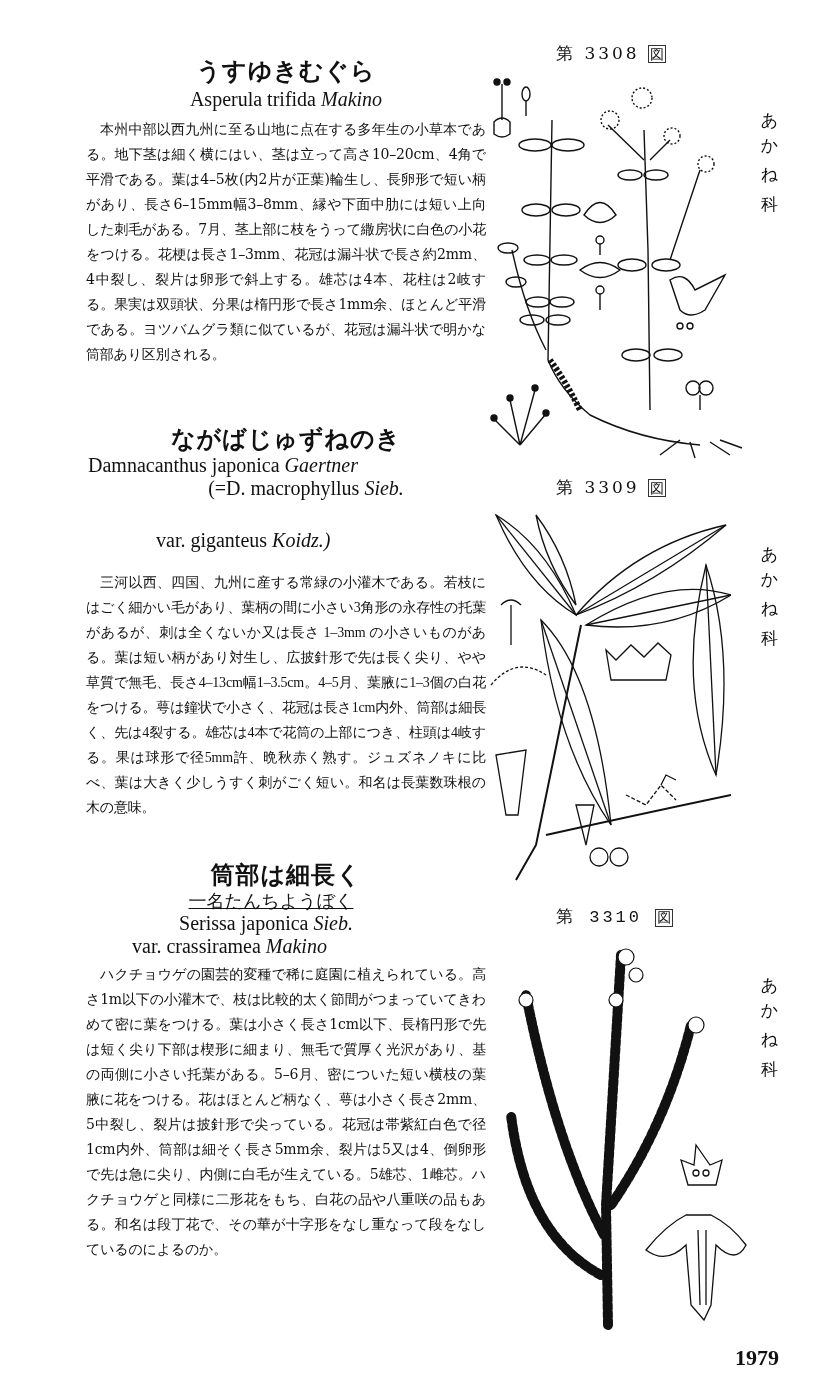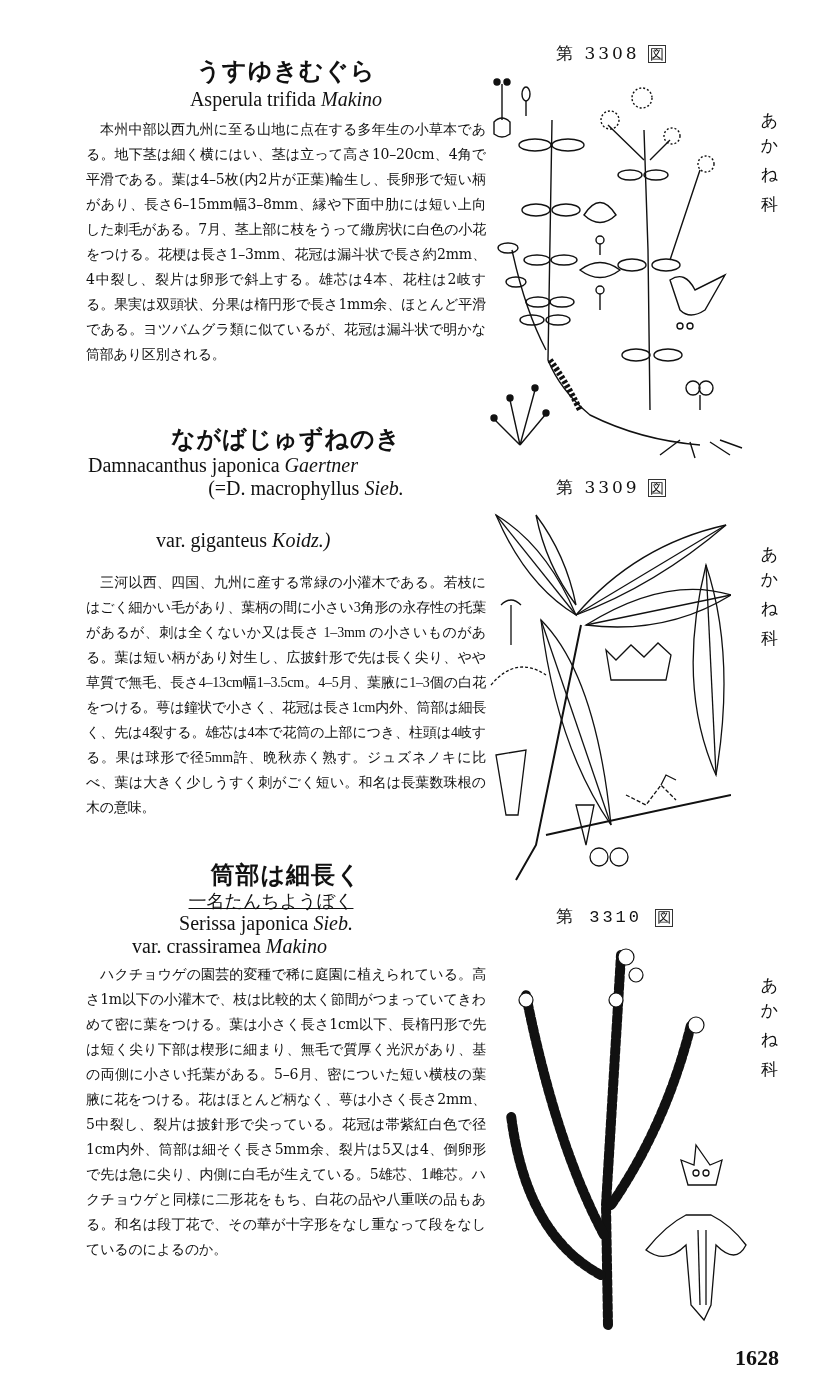--- a/index.html
+++ b/index.html
@@ -190,13 +190,13 @@
       <circle cx="210" cy="80" r="8"></circle>
   </g>
   <path d="M210 200 L208 220 L195 215 L202 240 L230 240 L236 215 L224 220 Z"></path>
   <circle cx="210" cy="228" r="3"></circle>
     <circle cx="220" cy="228" r="3"></circle>
   <path d="M200 270 Q180 280 160 305 Q180 320 200 300 L205 360 L218 375 L225 360 L230 300 Q250 320 260 300 Q245 280 225 270 Z"></path>
   <line x1="212" y1="285" x2="214" y2="360"></line>
     <line x1="220" y1="285" x2="220" y2="360"></line>
 </svg>
 
-<div class="page-num">1628</div>
+<div class="page-num">1979</div>
 
 </body></html>

